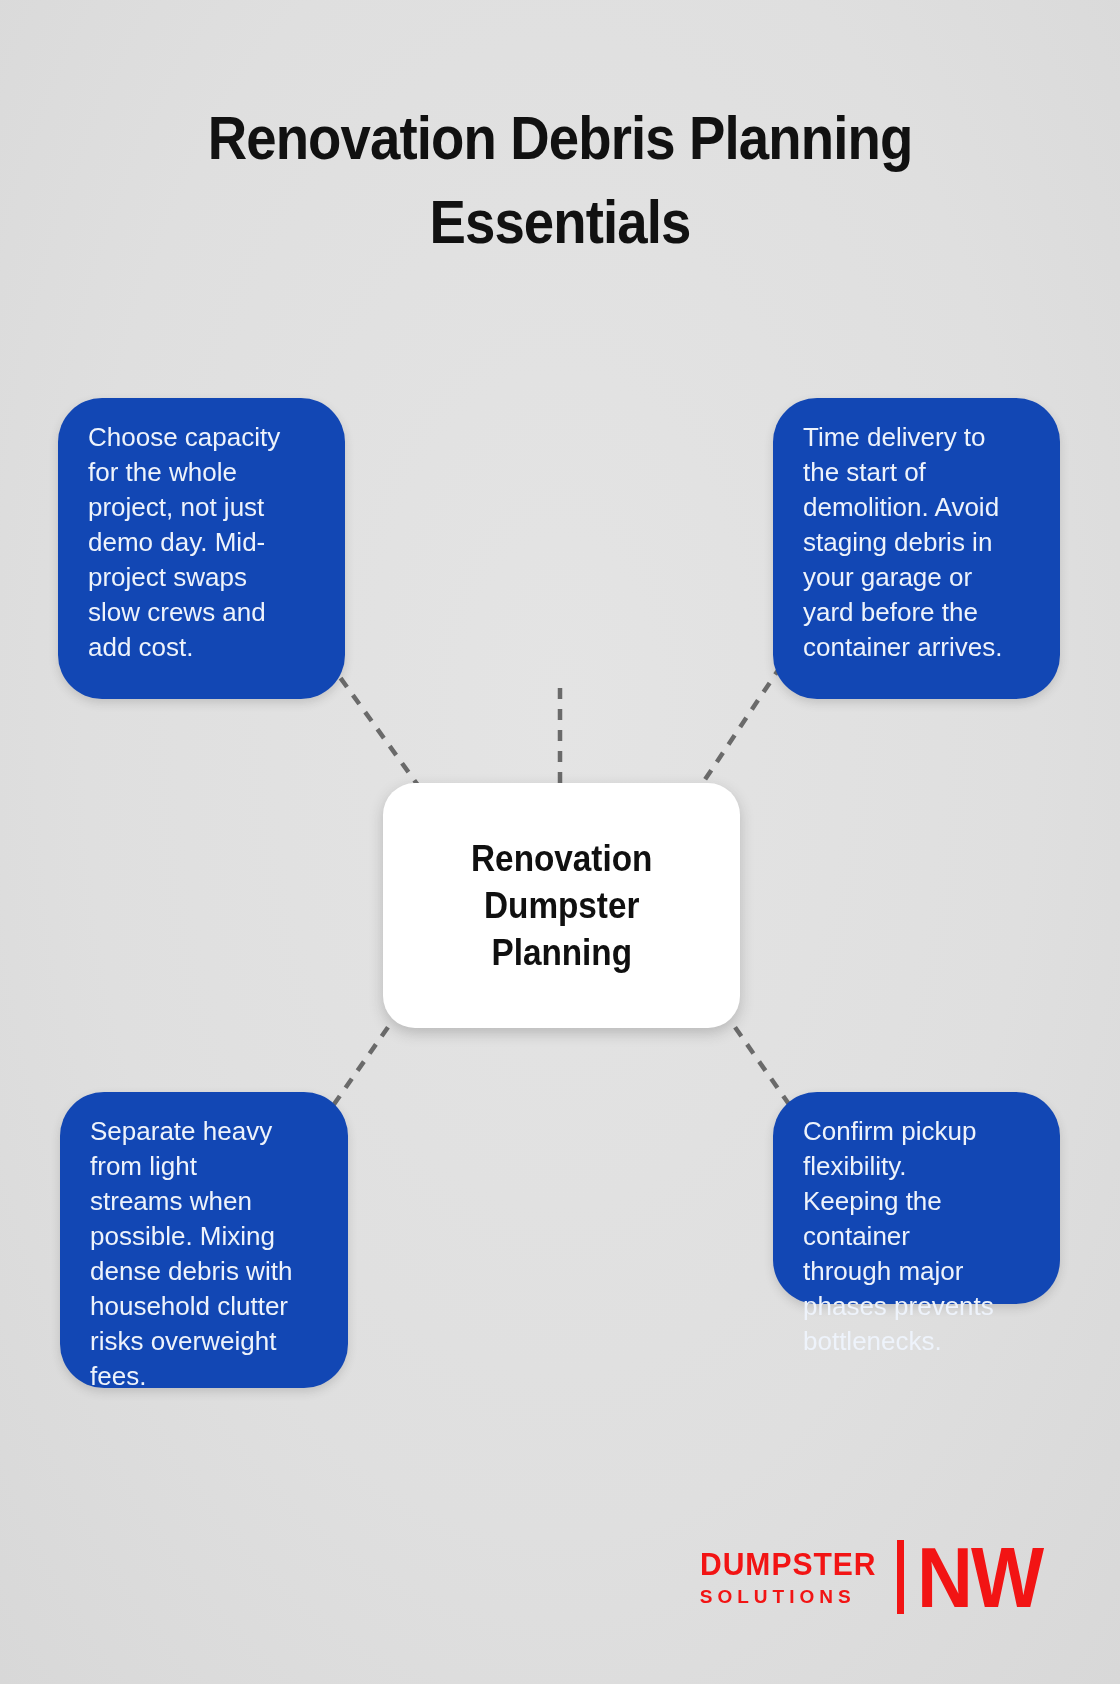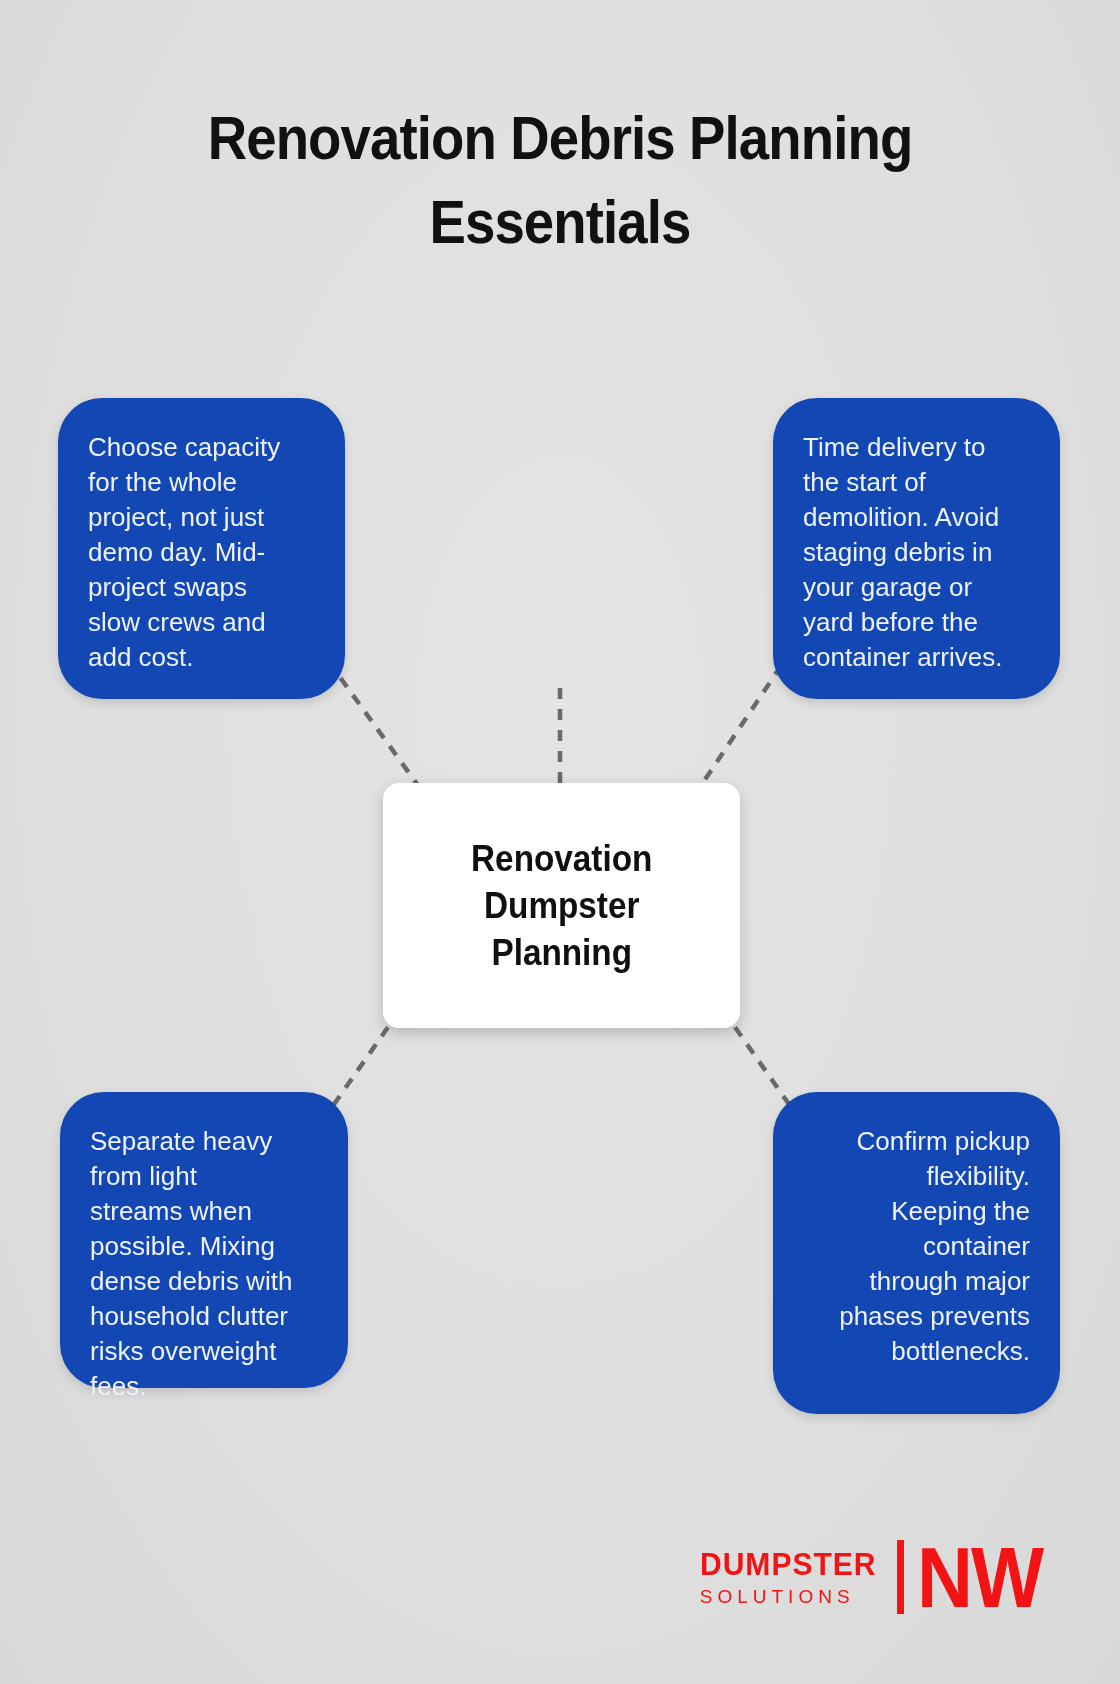--- a/index.html
+++ b/index.html
@@ -42,38 +42,38 @@
     stroke-width:4.5;
     stroke-dasharray:11 10;
   }
   .node{
     position:absolute;
     background:#1247b4;
     border-radius:44px;
     color:#eef3fb;
     font-size:26px;
     line-height:35px;
-    padding:32px 30px;
+    padding:22px 30px;
     box-sizing:border-box;
     white-space:pre-line;
     z-index:2;
     box-shadow:0 4px 10px rgba(60,60,60,0.18);
   }
   .node-top{ top:398px; width:287px; height:301px; }
   #node-tl{ left:58px; }
   #node-tc{ left:417px; }
   #node-tr{ left:773px; }
   #node-bl{ left:60px;  top:1092px; width:288px; height:296px; }
-  #node-br{ left:773px; top:1092px; width:287px; height:322px;text-align:right; }
+  #node-br{ left:773px; top:1092px; width:287px; height:212px; }
   .center-box{
     position:absolute;
     left:383px; top:783px;
     width:357px; height:245px;
     background:#ffffff;
-    border-radius:16px;
+    border-radius:32px;
     z-index:2;
     display:flex;
     align-items:center;
     justify-content:center;
     box-shadow:0 5px 14px rgba(60,60,60,0.25);
   }
   .center-box .label{
     font-size:37px;
     line-height:47px;
     font-weight:700;
@@ -99,21 +99,21 @@
     line-height:1;
   }
   .logo .word-top{
     font-weight:700;
     font-size:31px;
     letter-spacing:1px;
     transform:scaleX(0.97);
     transform-origin:0 50%;
   }
   .logo .word-bottom{
-    font-weight:400;
+    font-weight:700;
     font-size:19px;
     letter-spacing:5px;
     margin-top:7px;
   }
   .logo .bar{
     width:7px;
     height:74px;
     background:#f21414;
     margin:0 13px 0 15px;
   }

